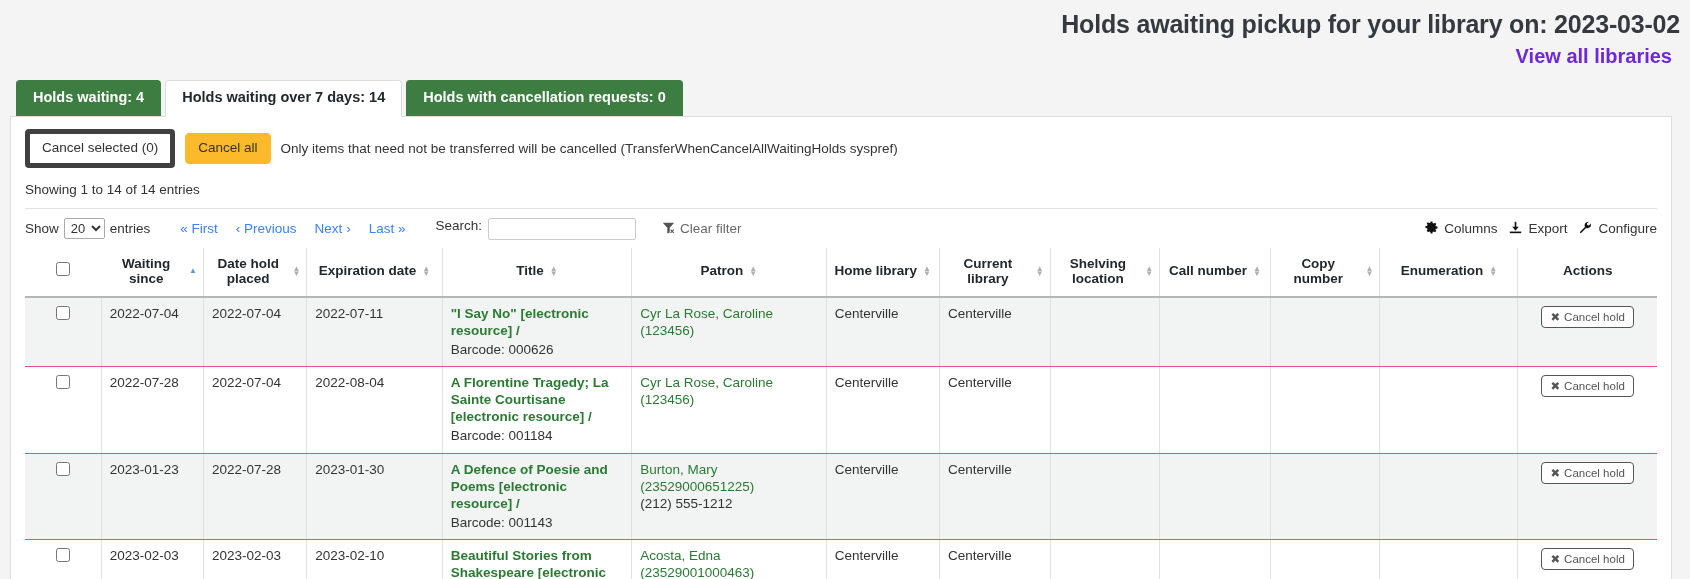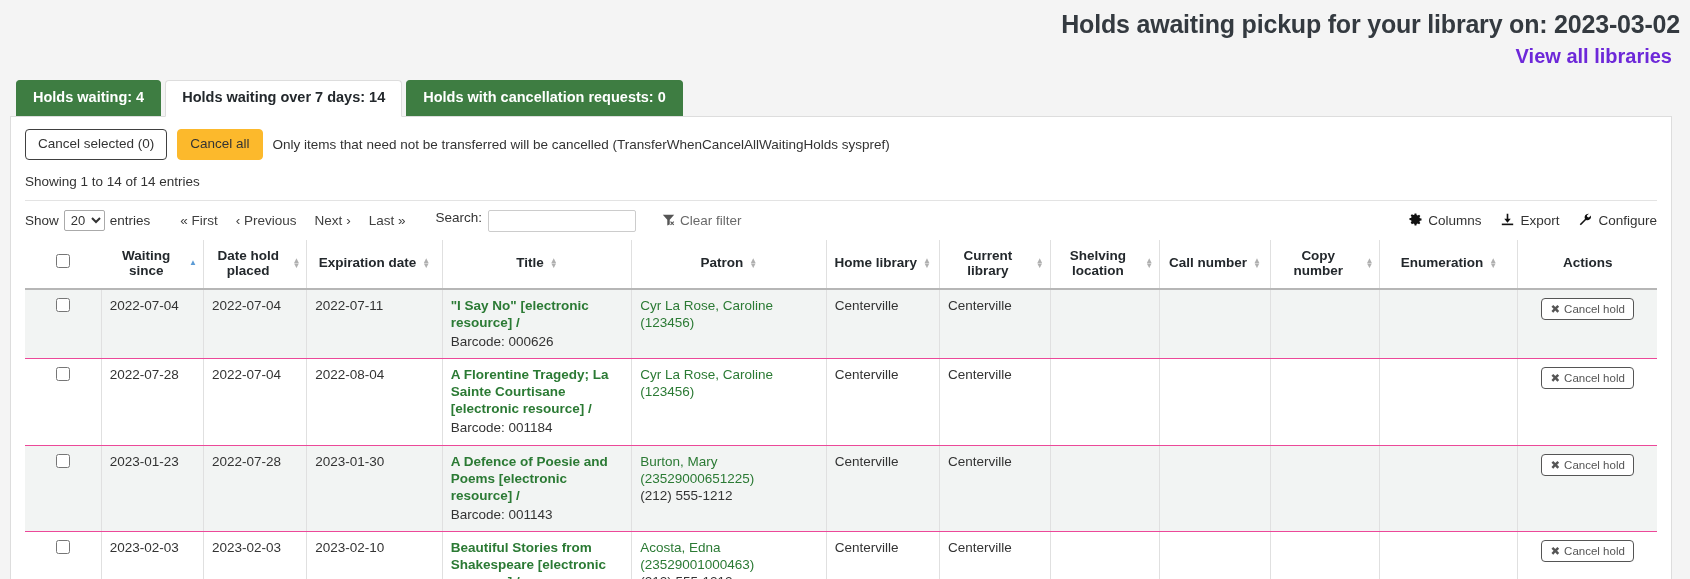--- a/index.html
+++ b/index.html
@@ -89,21 +89,21 @@
     font-family: "Liberation Sans", sans-serif;
     font-size: 13.5px;
     border-radius: 4px;
     padding: 6px 12px;
     cursor: pointer;
     line-height: 1.25;
     white-space: nowrap;
   }
   .btn-default {
     background: #ffffff;
-    border: 1px solid #404040;
+    border: 5px solid #404040;
     color: #333333;
   }
   .btn-warning {
     background: #fcb92c;
     border: 1px solid #fcb92c;
     color: #333333;
   }
   .toolbar-note {
     font-size: 13.5px;
     color: #333333;
@@ -137,21 +137,21 @@
     color: #333;
   }
   .dt-paging {
     display: flex;
     align-items: center;
     gap: 18px;
     margin-left: 30px;
     color: #7a7a7a;
   }
   .dt-page-btn { cursor: pointer; white-space: nowrap; }
-  .dt-page-btn.disabled { color: #404040; }
+  .dt-page-btn.disabled { color: #3b82f6; }
   .dt-search {
     display: flex;
     align-items: flex-start;
     gap: 6px;
     margin-left: 30px;
   }
   .dt-search input {
     font-family: "Liberation Sans", sans-serif;
     font-size: 13px;
     width: 148px;
@@ -167,21 +167,21 @@
     cursor: pointer;
     display: flex;
     align-items: center;
     gap: 5px;
     white-space: nowrap;
   }
   .dt-right {
     margin-left: auto;
     display: flex;
     align-items: center;
-    gap: 20px;
+    gap: 12px;
     color: #333333;
   }
   .dt-right .tb-item {
     display: flex;
     align-items: center;
     gap: 6px;
     cursor: pointer;
     font-size: 13.5px;
     white-space: nowrap;
   }

